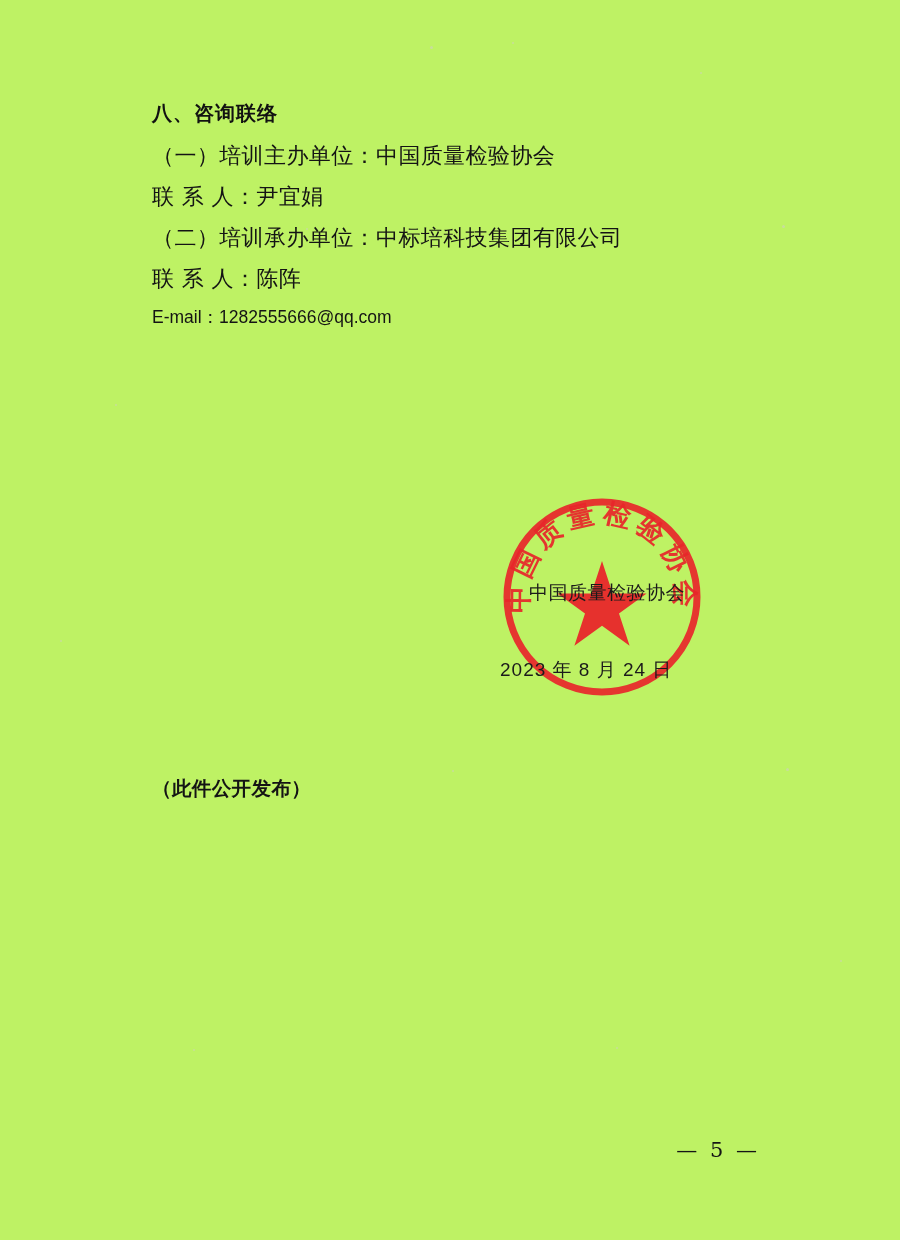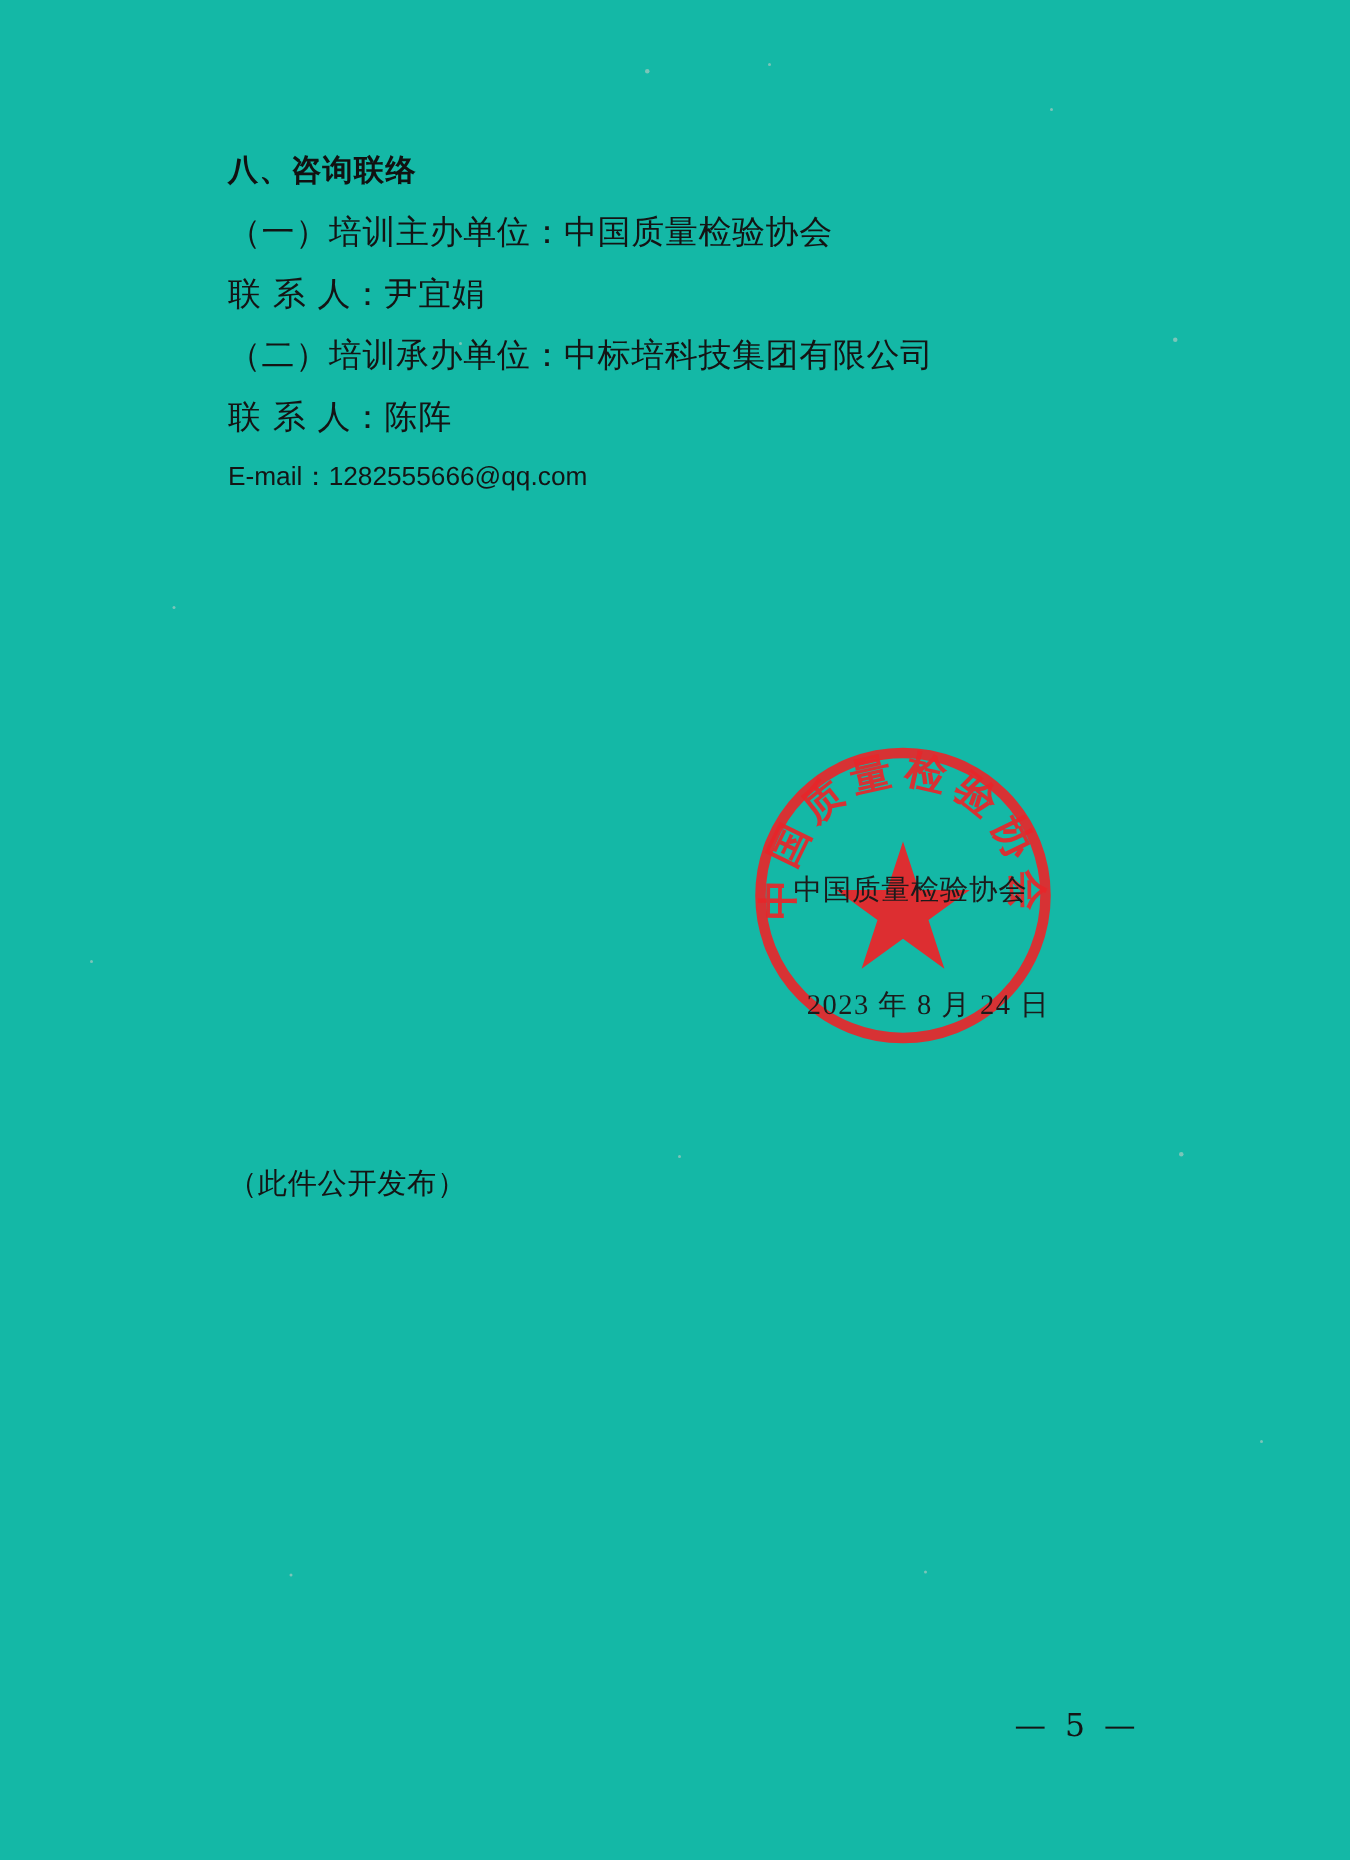--- a/index.html
+++ b/index.html
@@ -12,21 +12,21 @@
     background: #fdfdfb;
     font-family: "Liberation Serif", serif;
     color: #1a1a1a;
     position: relative;
     overflow: hidden;
   }
   .page {
     position: relative;
     width: 900px;
     height: 1240px;
-    background: #14b8a6;
+    background: #bef264;
   }
   
   .speckle {
     position: absolute;
     background: #cfcfc9;
     border-radius: 50%;
     opacity: .55;
   }
   .content {
     position: absolute;
@@ -64,20 +64,21 @@
     letter-spacing: .4px;
   }
   .public-note {
     position: absolute;
     left: 152px;
     top: 775px;
     font-family: "DejaVu Serif", serif;
     font-size: 19.5px;
     color: #141414;
     letter-spacing: .4px;
+    font-weight: bold;
   }
   
   .seal {
     position: absolute;
     left: 502px;
     top: 497px;
     width: 200px;
     height: 200px;
     pointer-events: none;
   }
@@ -91,22 +92,22 @@
     font-family: "DejaVu Serif", serif;
     font-size: 19px;
     color: #1b1b1b;
     letter-spacing: .5px;
   }
   .seal-date {
     position: absolute;
     left: 500px;
     top: 657px;
     width: 200px;
-    text-align: right;
-    font-family: Liberation Serif, serif;
+    text-align: left;
+    font-family: Liberation Sans, sans-serif;
     font-size: 19px;
     color: #1b1b1b;
     letter-spacing: 1px;
   }
   .page-number {
     position: absolute;
     right: 140px;
     bottom: 78px;
     font-family: "DejaVu Serif", serif;
     font-size: 21px;

